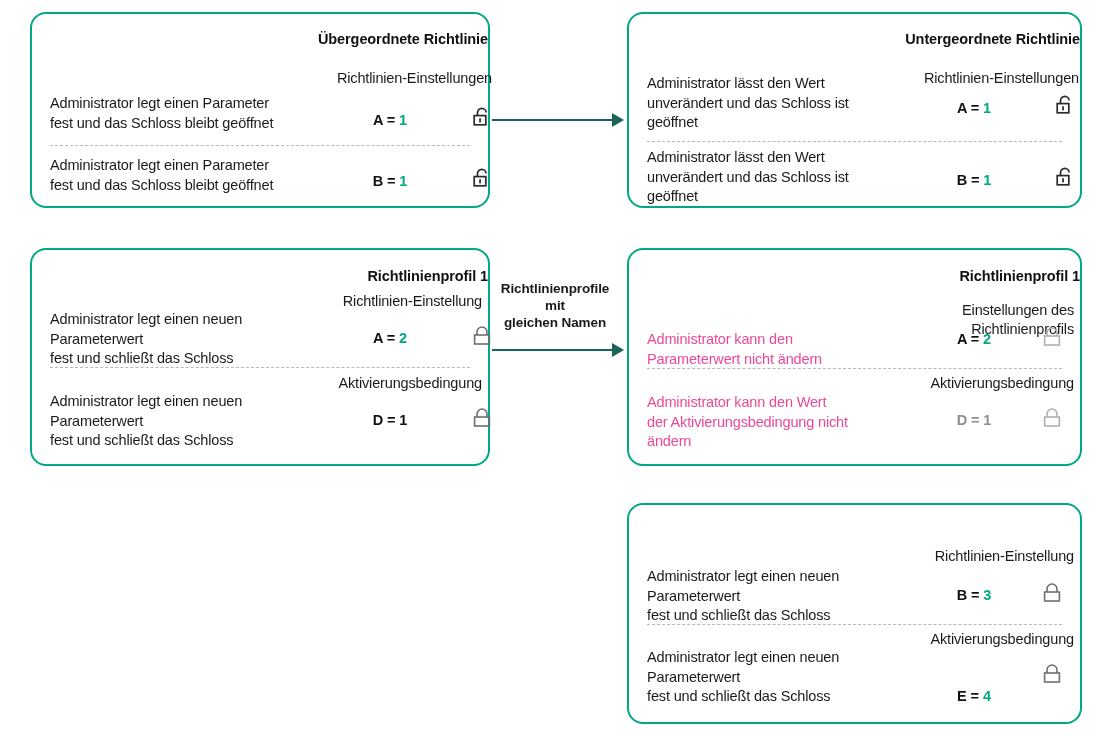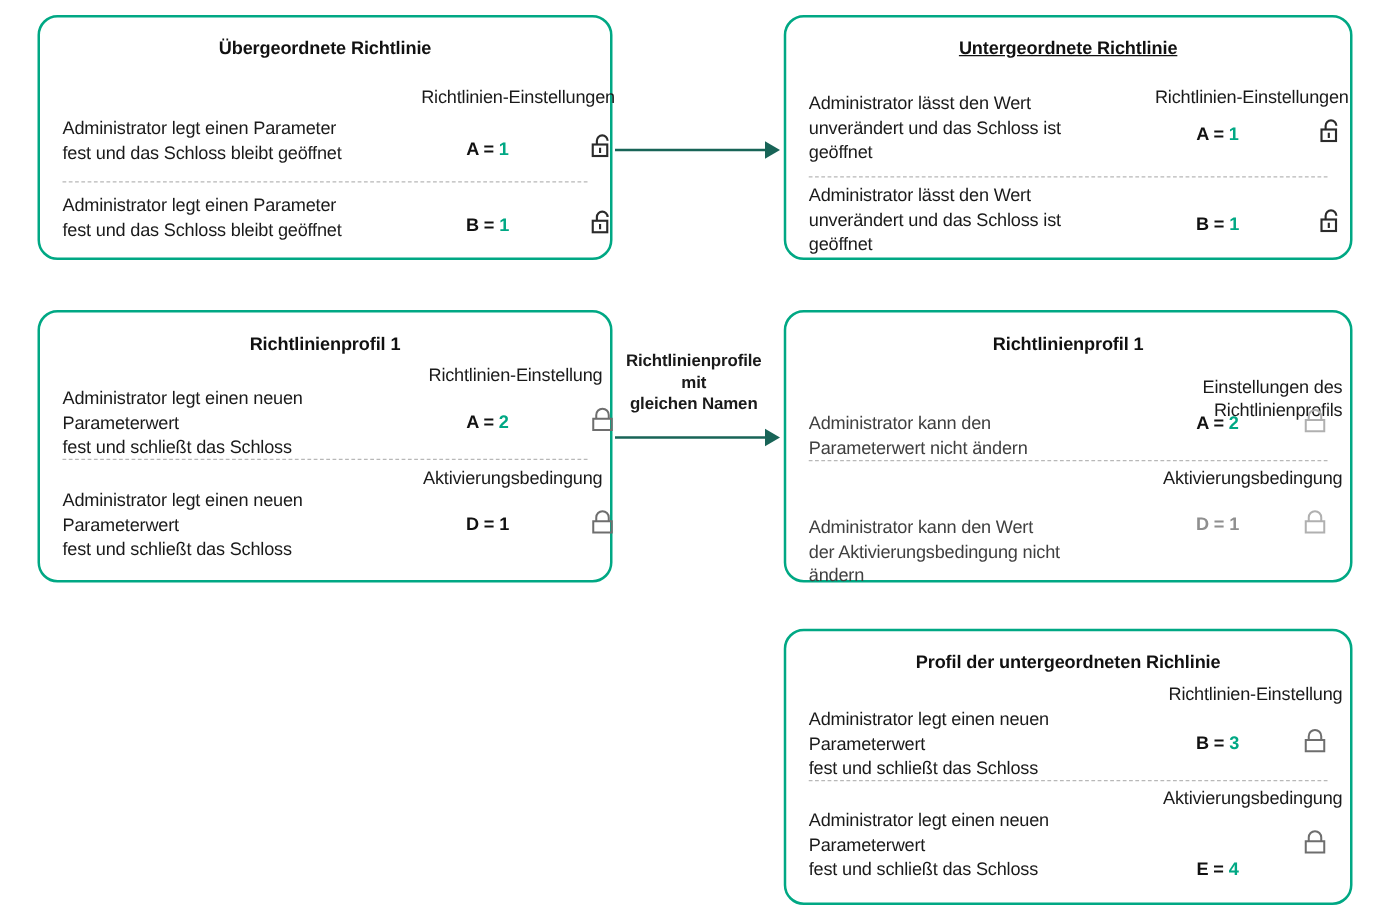--- a/index.html
+++ b/index.html
@@ -27,21 +27,21 @@
     box-sizing: border-box;
     border: 2px solid #00a884;
     border-radius: 16px;
     background: #ffffff;
   }
 
   .card-title {
     position: absolute;
     left: 0;
     right: 0;
-    text-align: center;
+    text-align: right;
     font-weight: bold;
     font-size: 14.5px;
     line-height: 18px;
     color: #111111;
     letter-spacing: -0.1px;
   }
 
   
   .row {
     position: absolute;
@@ -50,21 +50,21 @@
   }
 
   .row-desc {
     position: absolute;
     font-size: 14.5px;
     line-height: 19.5px;
     color: #1a1a1a;
     letter-spacing: -0.15px;
     white-space: pre-line;
   }
-  .row-desc.muted { color: #404040; }
+  .row-desc.muted { color: #ec4899; }
 
   .col-label {
     position: absolute;
     text-align: right;
     font-size: 14.5px;
     line-height: 19px;
     color: #1a1a1a;
     letter-spacing: -0.15px;
     white-space: pre-line;
   }
@@ -164,21 +164,21 @@
   </div>
 
   <div>
     <div class="arrow-line" style="left:492px; top:119px; width:122px;"></div>
     <div class="arrow-head" style="left:612px; top:113px;"></div>
     <div class="arrow-label" style="left:492px; top:92px; width:130px;"></div>
   </div>
 
   <div class="card" style="left:627px; top:12px; width:455px; height:196px;">
 
-    <div class="card-title" style="top:16px;text-decoration:underline;">Untergeordnete
+    <div class="card-title" style="top:16px;">Untergeordnete
 Richtlinie</div>
 
     <div class="row">
       <div class="col-label" style="left:240px; top:55px; width:210px;">Richtlinien-Einstellungen</div>
       <div class="row-desc" style="left:18px; top:60px; width:230px;">Administrator lässt den Wert
 unverändert und das Schloss ist
 geöffnet</div>
       <div class="row-value" style="left:305px; top:86px; width:80px;">
         <span>A</span><span> = </span><span class="num">1</span>
       </div>
@@ -274,38 +274,37 @@
           <path d="M8.0 12.0 V9.0 a5.0 5.0 0 0 1 10.0 0 V12.0" fill="none" stroke="#b0b0b0" stroke-width="1.6"></path>
           <rect x="5.6" y="12.0" width="14.8" height="9.0" fill="none" stroke="#b0b0b0" stroke-width="1.6"></rect>
         </svg>
       </div>
     </div>
 
     <div class="divider" style="left:18px; right:18px; top:118px;"></div>
 
     <div class="row">
       <div class="col-label" style="left:245px; top:124px; width:200px;">Aktivierungsbedingung</div>
-      <div class="row-desc muted" style="left:18px; top:143px; width:245px;margin-top:20px;">Administrator kann den Wert
+      <div class="row-desc muted" style="left:18px; top:143px; width:245px;">Administrator kann den Wert
 der Aktivierungsbedingung nicht
 ändern</div>
       <div class="row-value muted" style="left:305px; top:162px; width:80px;">
         <span>D</span><span> = </span><span class="num" style="color:#8f8f8f;">1</span>
       </div>
       <div class="lock-slot" style="left:410px; top:155px;">
         <svg width="26" height="26" viewBox="0 0 26 26">
           <path d="M8.0 12.0 V9.0 a5.0 5.0 0 0 1 10.0 0 V12.0" fill="none" stroke="#b0b0b0" stroke-width="1.6"></path>
           <rect x="5.6" y="12.0" width="14.8" height="9.0" fill="none" stroke="#b0b0b0" stroke-width="1.6"></rect>
         </svg>
       </div>
     </div>
   </div>
 
   <div class="card" style="left:627px; top:503px; width:455px; height:221px;">
 
-    <div class="card-title" style="top:16px;">Profil der untergeordneten Richlinie</div>
 
     <div class="row">
       <div class="col-label" style="left:245px; top:42px; width:200px;">Richtlinien-Einstellung</div>
       <div class="row-desc" style="left:18px; top:62px; width:250px;">Administrator legt einen neuen
 Parameterwert
 fest und schließt das Schloss</div>
       <div class="row-value" style="left:305px; top:82px; width:80px;">
         <span>B</span><span> = </span><span class="num">3</span>
       </div>
       <div class="lock-slot" style="left:410px; top:75px;">

